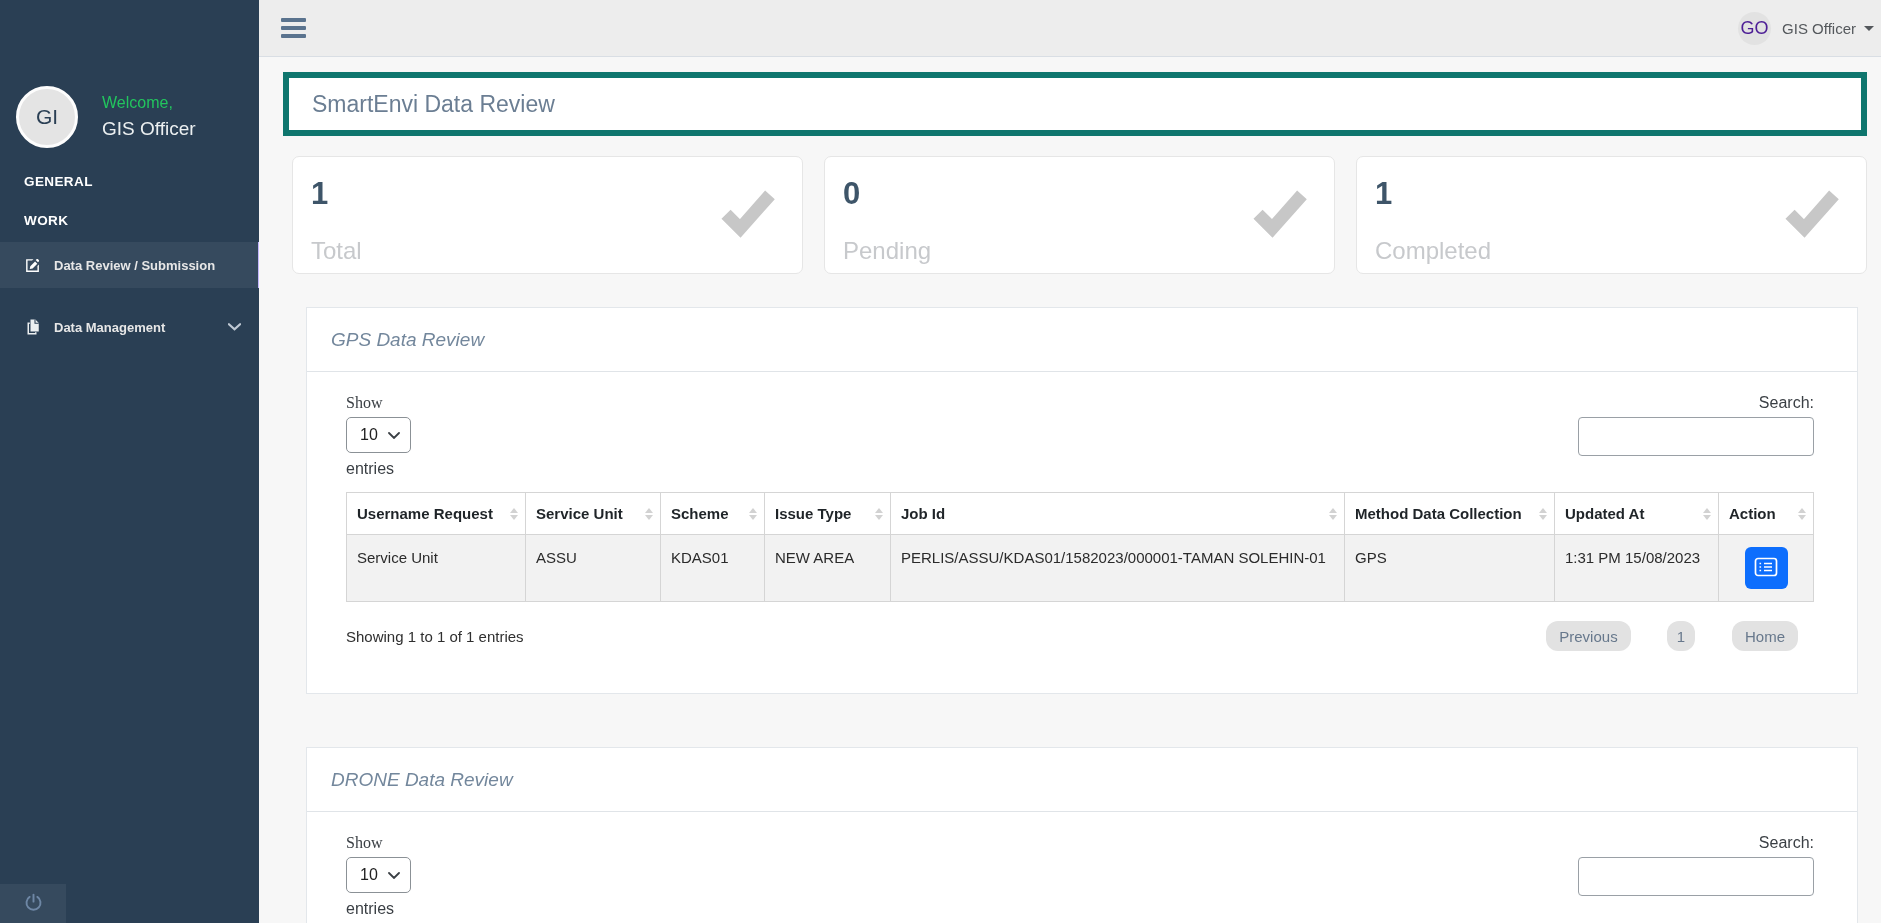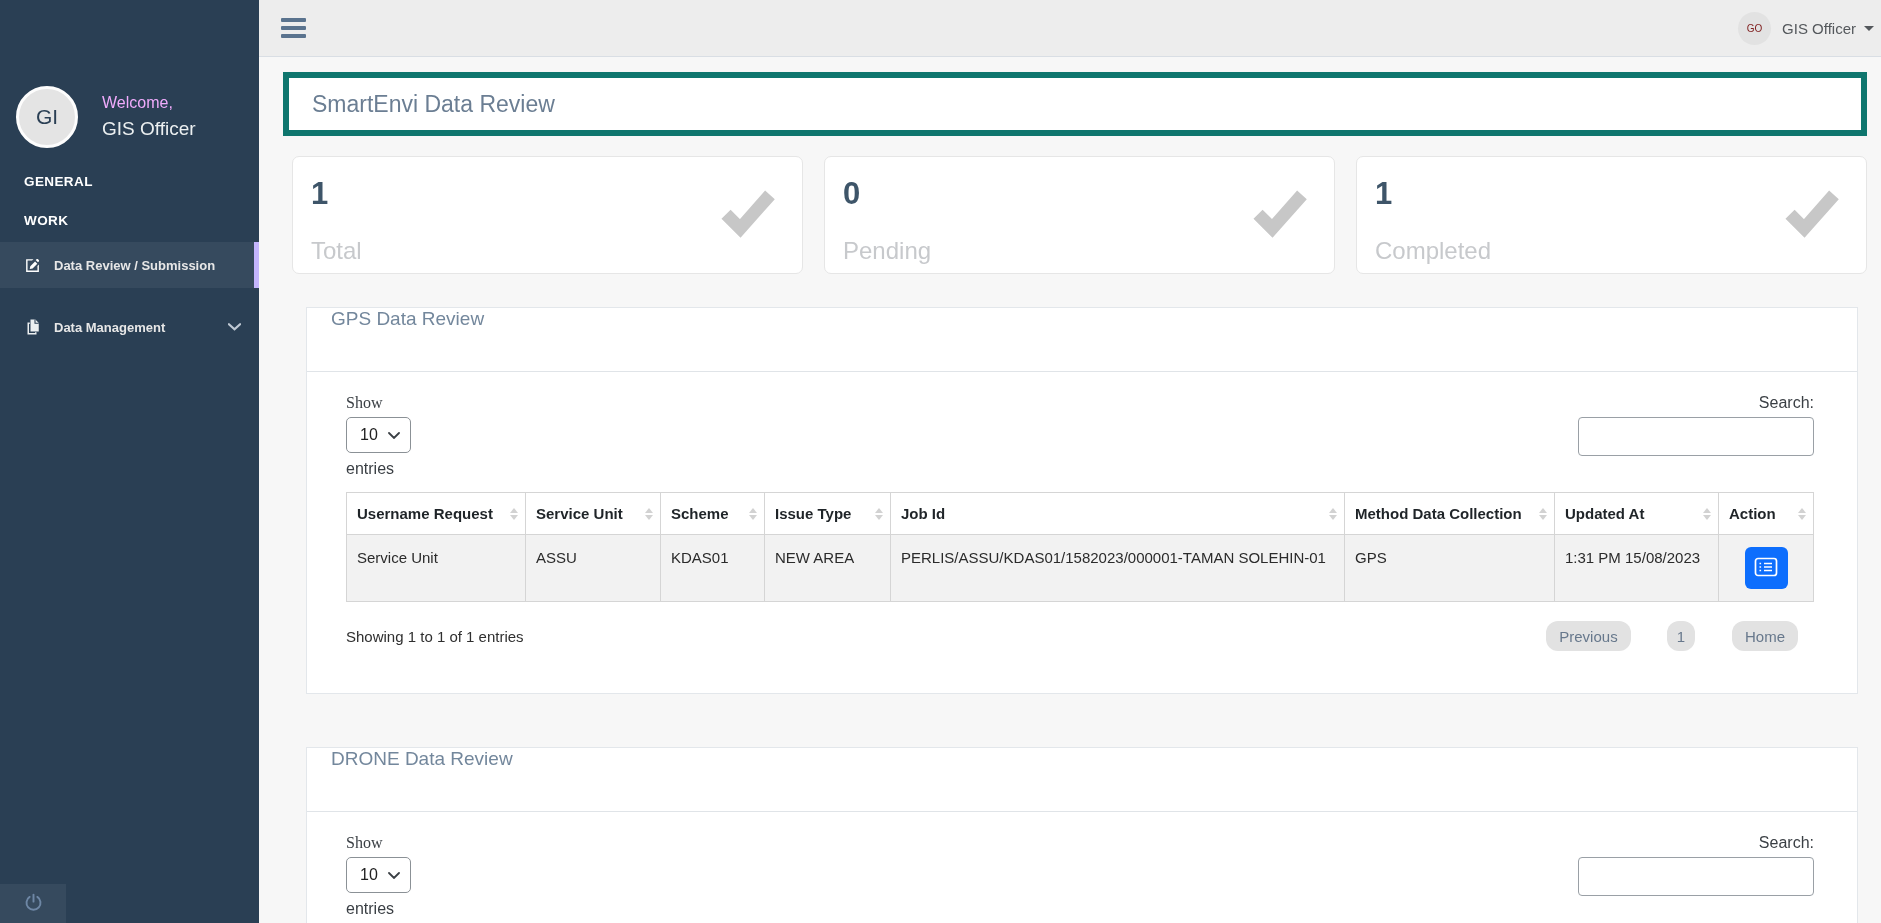--- a/index.html
+++ b/index.html
@@ -7,45 +7,45 @@
   body { font-family:"Liberation Sans","DejaVu Sans",sans-serif; background:#F7F7F7; }
 
   .app { display:flex; width:1881px; height:923px; }
 
   
   .sidebar { width:259px; flex-shrink:0; background:#2A3F54; position:relative; height:923px; }
   .profile { display:flex; align-items:center; margin:86px 0 0 16px; }
   .avatar { width:62px; height:62px; border-radius:50%; background:#E4E4E4; border:3px solid #FDFDFD;
             display:flex; align-items:center; justify-content:center; font-size:21px; color:#2A3F54; }
   .profile-text { margin-left:24px; }
-  .welcome { color:#f0abfc; font-size:16px; }
+  .welcome { color:#22c55e; font-size:16px; }
   .username { color:#ECF0F1; font-size:19px; margin-top:6px; }
 
   .menu { margin-top:26px; }
   .menu-heading { color:#FFFFFF; font-size:13.5px; font-weight:bold; letter-spacing:.4px; margin:0 0 14px 24px; }
   .menu-item { display:flex; align-items:center; height:46px; padding-left:22px; cursor:pointer;
                color:#E7E7E7; font-size:13px; font-weight:bold; margin-bottom:16px; }
   .menu-item .mi-icon { width:20px; display:flex; justify-content:center; margin-right:12px; }
-  .menu-item.active { background:rgba(255,255,255,0.06); border-right:5px solid #c4b5fd; }
+  .menu-item.active { background:rgba(255,255,255,0.06); border-right:1px solid #c4b5fd; }
   .menu-item .mi-caret { margin-left:auto; margin-right:18px; display:flex; }
   .menu-heading.work { margin-top:24px; }
 
   .sidebar-footer { position:absolute; bottom:0; left:0; width:66px; height:39px;
                     background:rgba(255,255,255,0.06); display:flex; align-items:center; justify-content:center; }
   .power-btn { background:transparent; border:none; cursor:pointer; display:flex; }
 
   
   .main { flex:1; display:flex; flex-direction:column; background:#F7F7F7; }
   .navbar { height:57px; background:#EDEDED; border-bottom:1px solid #D9DEE4;
             display:flex; align-items:center; justify-content:space-between; padding:0 10px 0 20px; flex-shrink:0; }
   .hamburger { background:transparent; border:none; cursor:pointer; padding:4px 2px; }
   .hamburger .bar { width:25px; height:4px; background:#5A738E; border-radius:1px; margin:4px 0; }
   .nav-user { display:flex; align-items:center; cursor:pointer; }
-  .nav-avatar { width:33px; height:33px; border-radius:50%; background:#E2E2E2; color:#7f1d1d;
-                display:flex; align-items:center; justify-content:center; font-size:10px; }
+  .nav-avatar { width:33px; height:33px; border-radius:50%; background:#E2E2E2; color:#4c1d95;
+                display:flex; align-items:center; justify-content:center; font-size:18px; }
   .nav-username { margin-left:11px; color:#54585C; font-size:15px; }
   .nav-caret { width:0; height:0; border-left:5px solid transparent; border-right:5px solid transparent;
                border-top:5px solid #54585C; margin-left:8px; }
 
   .content { flex:1; }
 
   .title-panel { margin:15px 17px 0 24px; height:64px; background:#FFFFFF;
                  border:6px solid #0f766e; display:flex; align-items:center; padding-left:23px; }
   .page-title { font-size:23px; font-weight:normal; color:#6B7E93; }
 
@@ -54,22 +54,22 @@
   .card { flex:1; height:118px; background:#FFFFFF; border:1px solid #E6E6E6; border-radius:7px;
           position:relative; padding:20px 0 0 18px; }
   .card-value { font-size:31px; font-weight:bold; color:#3E5569; line-height:34px; }
   .card-label { font-size:24px; color:#C7C9CC; margin-top:26px; }
   .card-check { position:absolute; right:23px; top:50%; transform:translateY(-54%); }
 
   
   .panel { margin:0 26px 0 47px; background:#FFFFFF; border:1px solid #E3E7EB; }
   .gps-panel { margin-top:33px; }
   .drone-panel { margin-top:53px; height:400px; }
-  .panel-header { height:64px; display:flex; padding-left:24px;
-                  border-bottom:1px solid #E0E4E8; }
+  .panel-header { height:64px; display:flex; align-items:center; padding-left:24px;
+                  border-bottom:1px solid #E0E4E8;font-style:italic; }
   .panel-title { font-size:19px; font-weight:normal; color:#73879C; }
   .panel-body { padding:0 43px 42px 39px; }
 
   .controls { display:flex; justify-content:space-between; margin-top:22px; }
   .show-ctl { display:flex; flex-direction:column; font-size:16px; color:#3A3F44; }
   .show-lbl { margin-bottom:5px;font-family:Liberation Serif, serif; }
   .pagesize { width:65px; height:36px; border:1px solid #8B9196; border-radius:5px; background:#FFF;
               display:flex; align-items:center; justify-content:space-between; padding:0 10px 0 13px;
               font-size:16px; color:#222; cursor:pointer; }
   .entries-lbl { margin-top:7px; }

